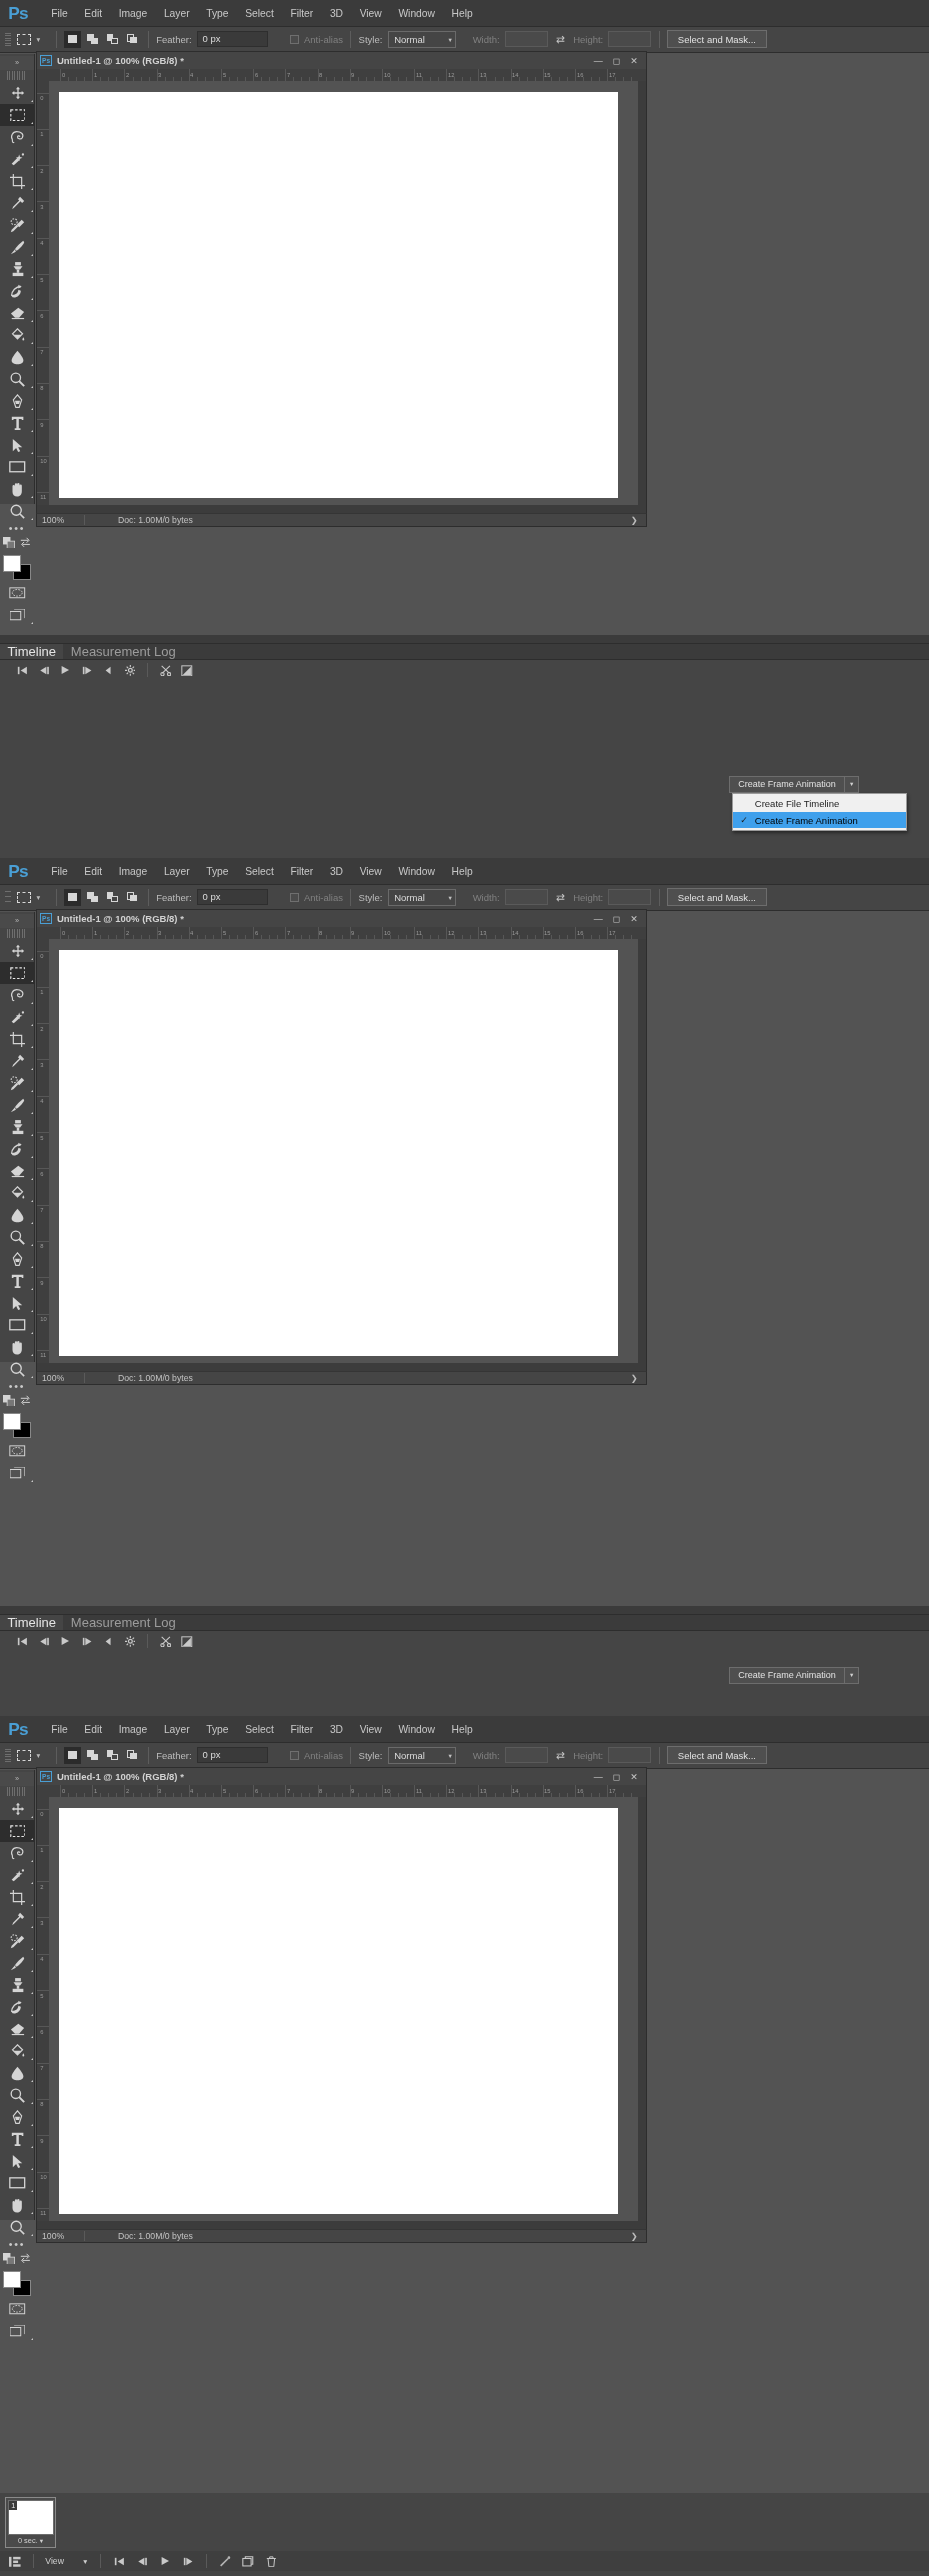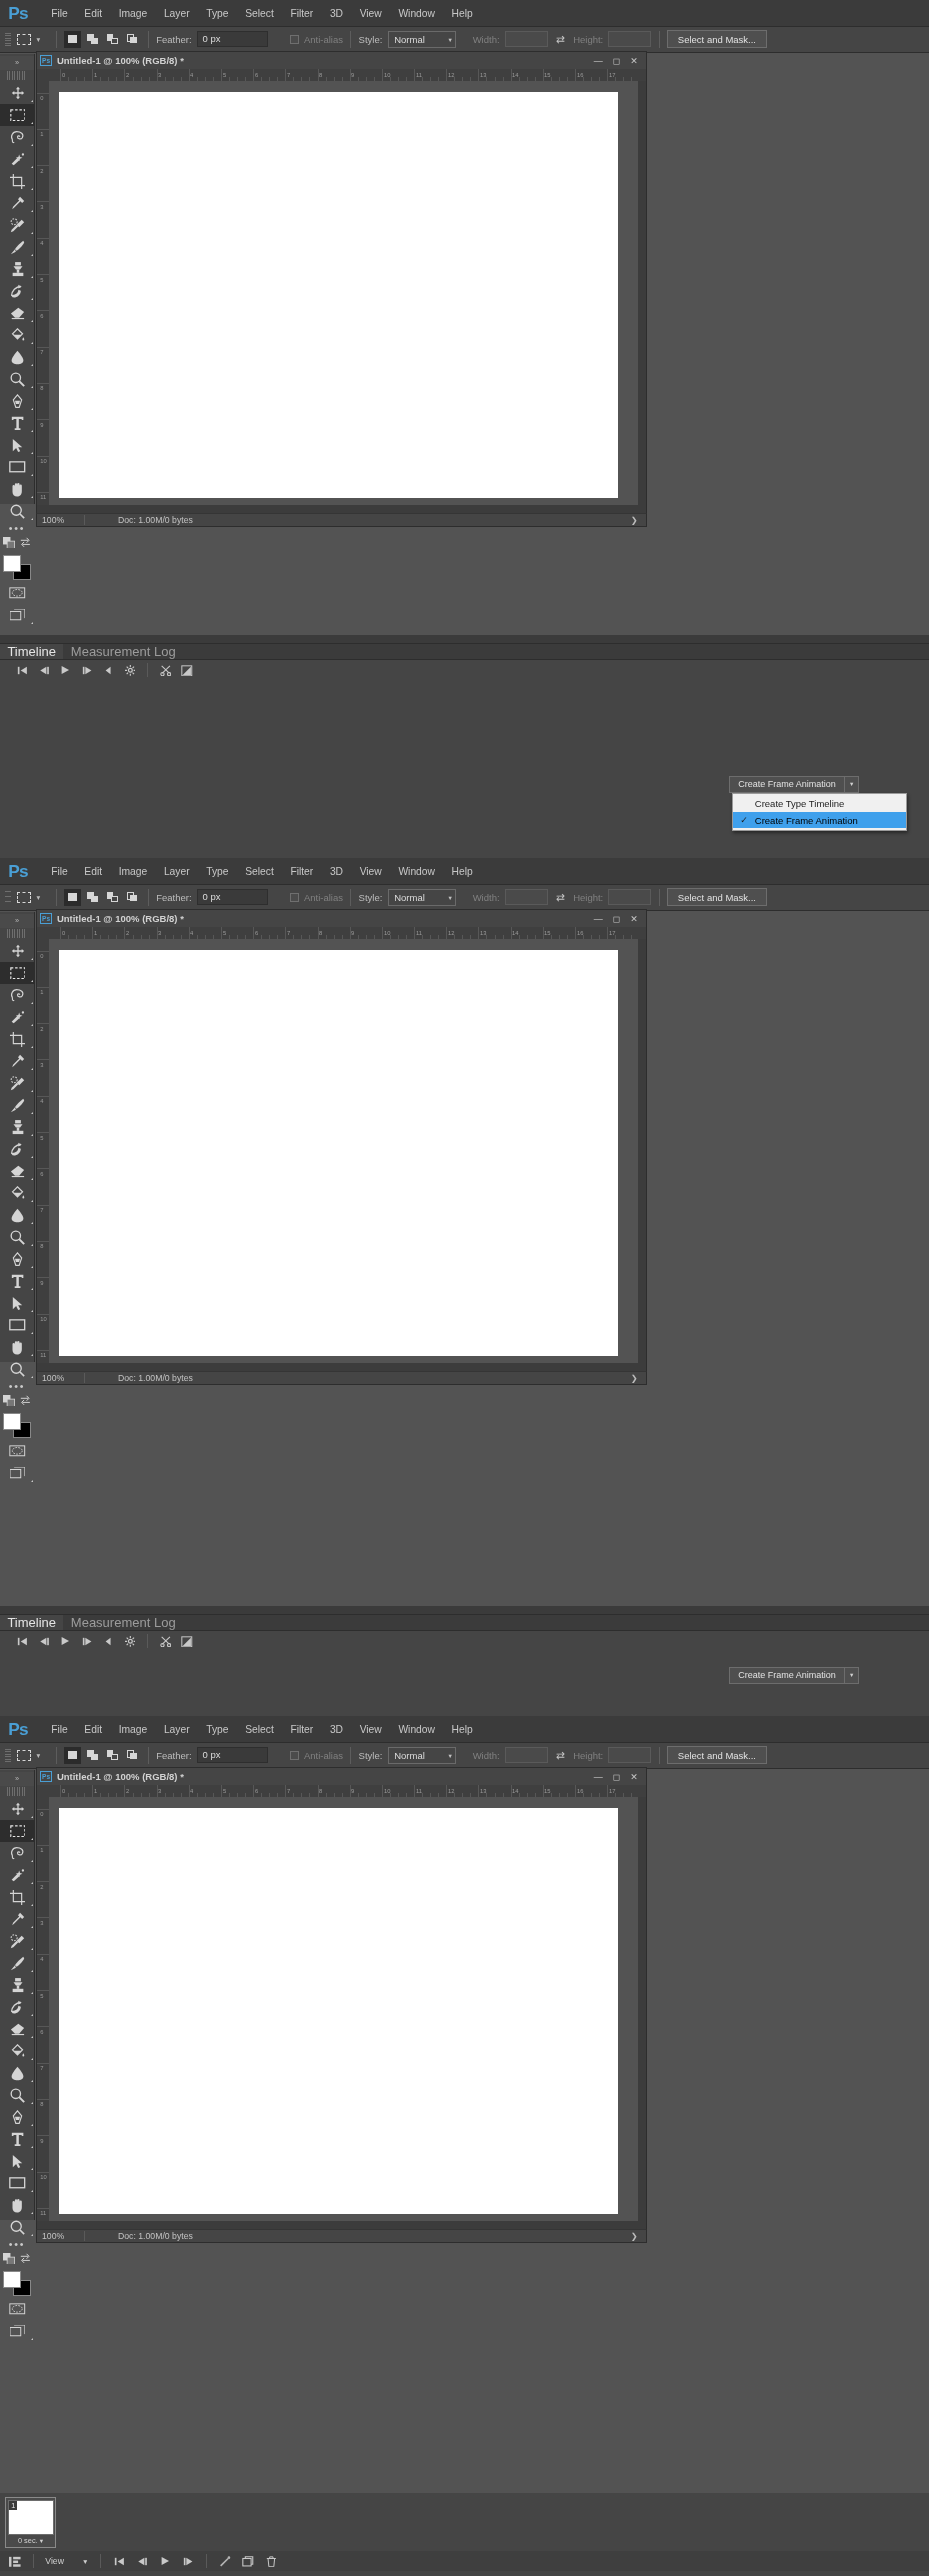--- a/index.html
+++ b/index.html
@@ -721,21 +721,21 @@
       </div>
 
       <div class="ddwrap" style="left:729px; top:116px;">
         <div class="ddbtn-row">
           <span class="ddbtn">Create Frame Animation</span>
           <span class="ddarrow">▾</span>
         </div>
         <div class="ddmenu" style="width:175px; margin-left:3.3px;">
           <div class="ddmi">
             <span class="ck"></span>
-            <span>Create Type Timeline</span>
+            <span>Create File Timeline</span>
           </div>
           <div class="ddmi sel2">
             <span class="ck">✓</span>
             <span>Create Frame Animation</span>
           </div>
         </div>
       </div>
     </div>
   </div>
 </div>

